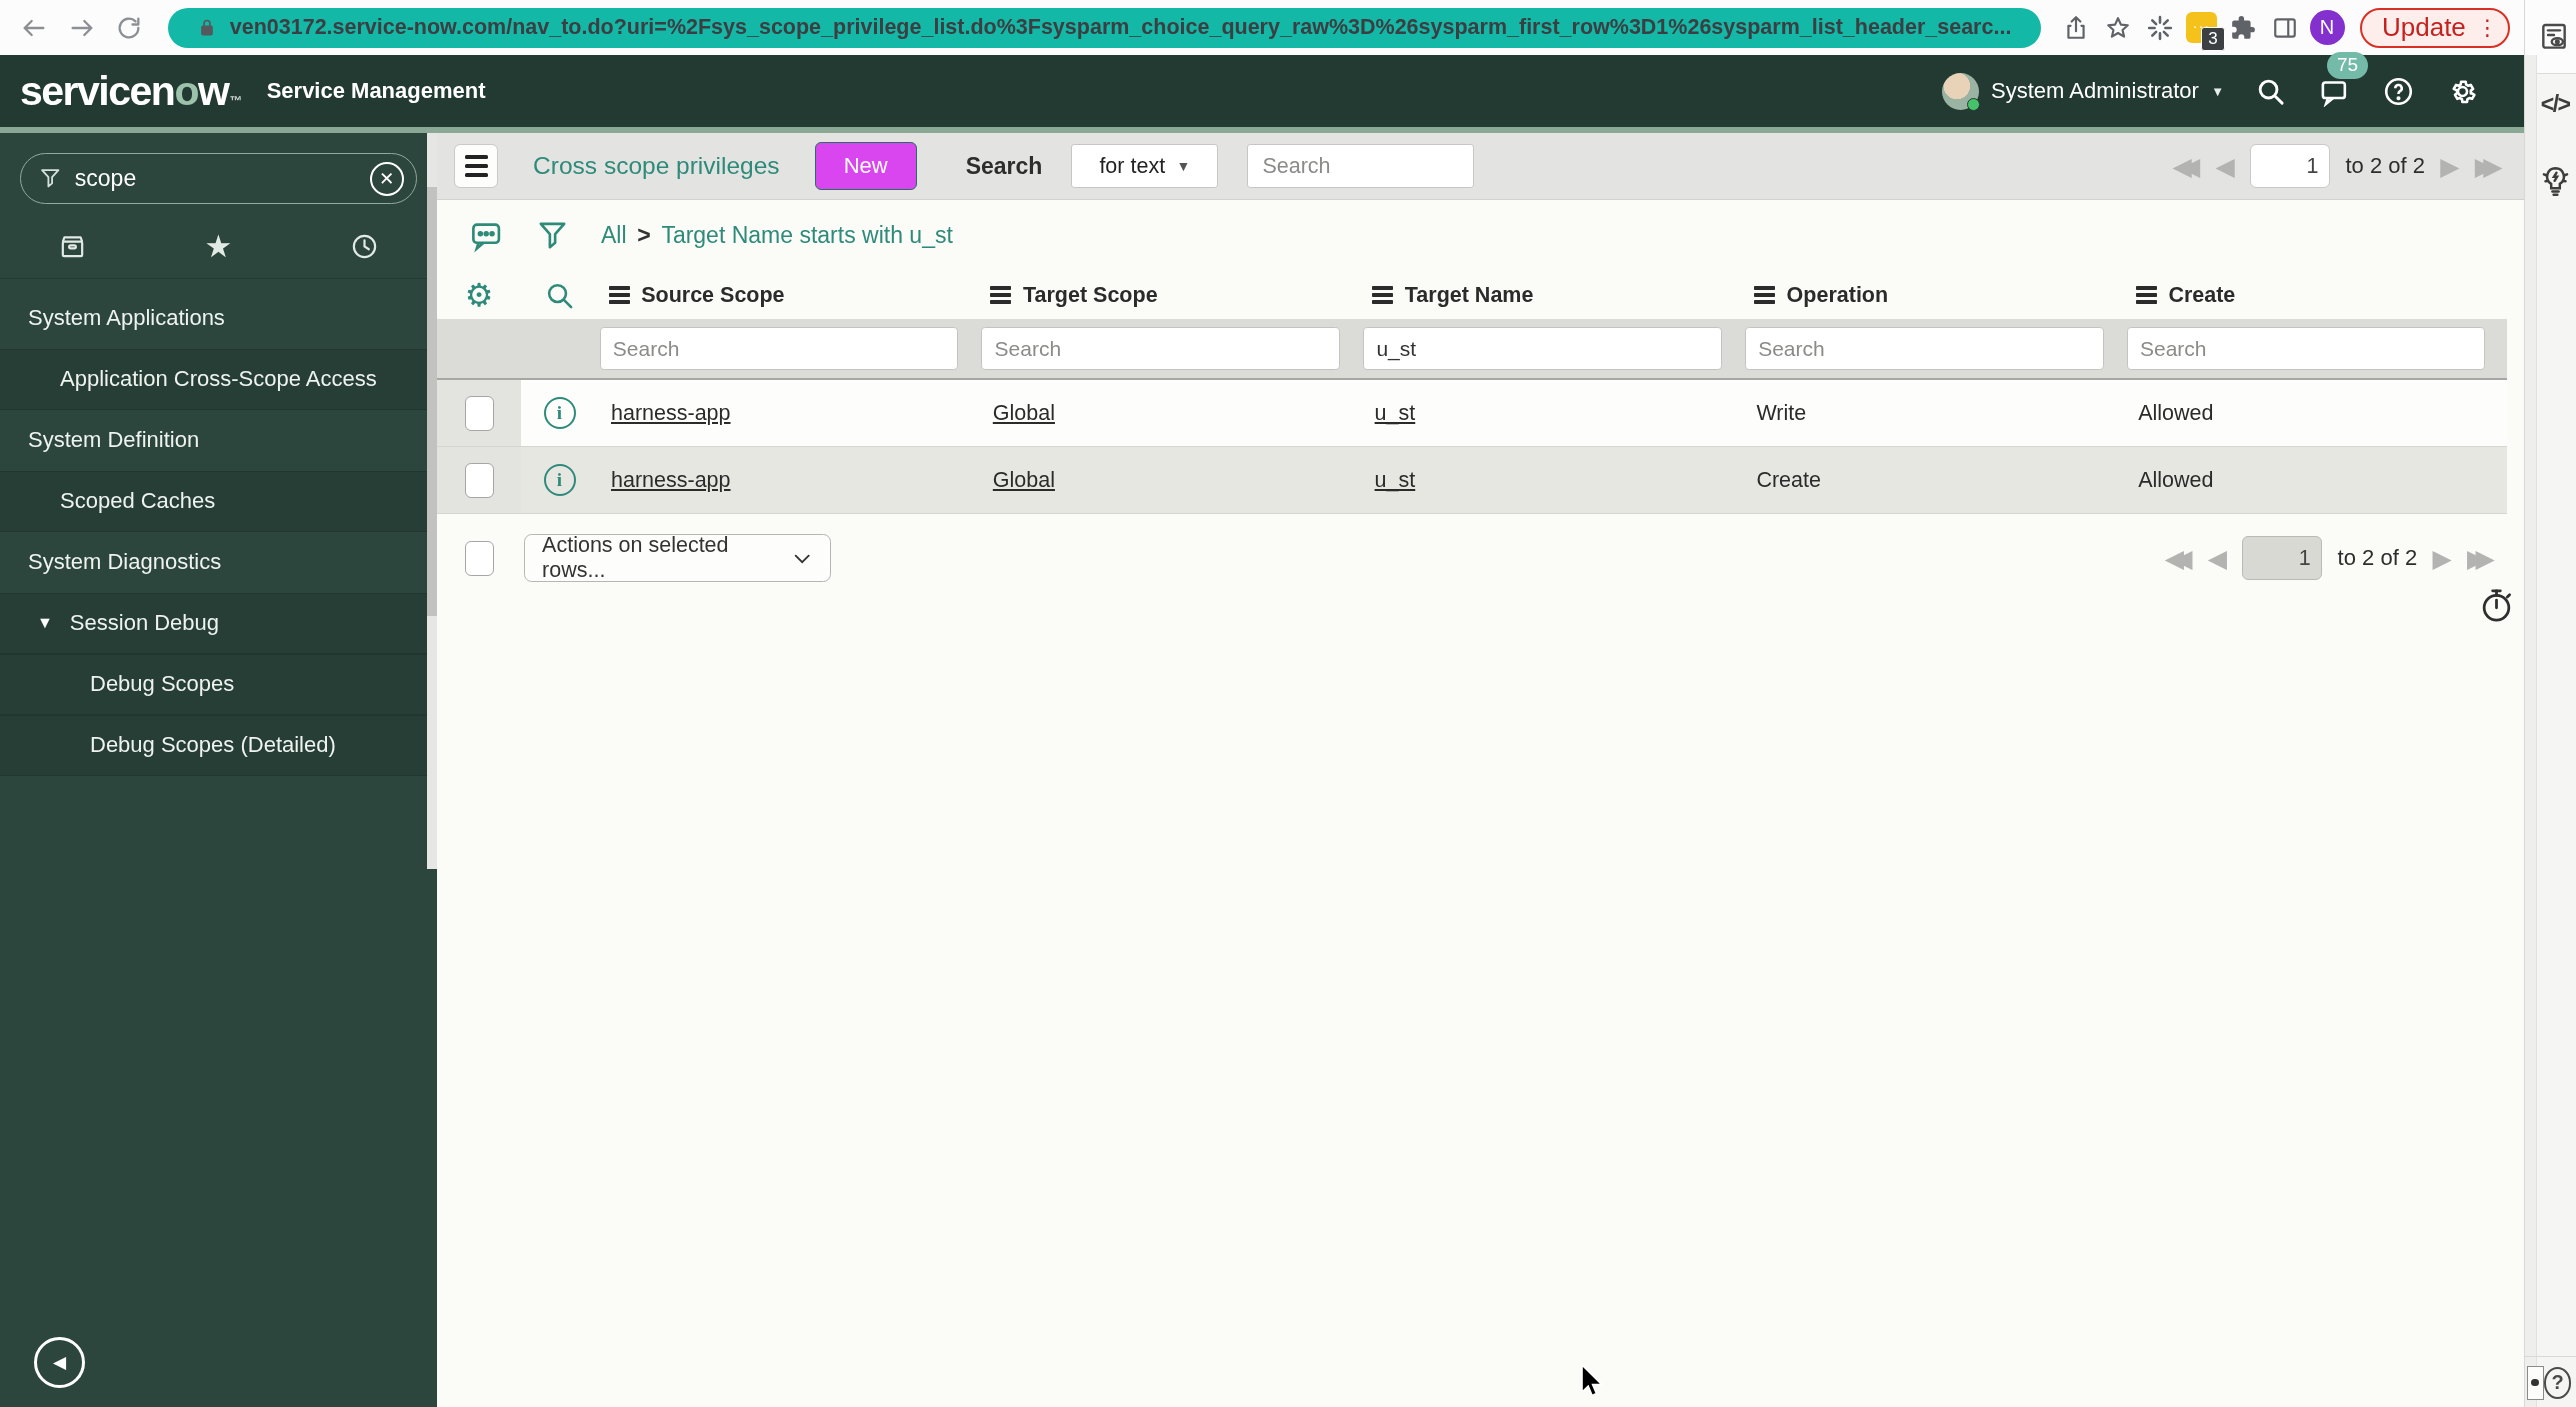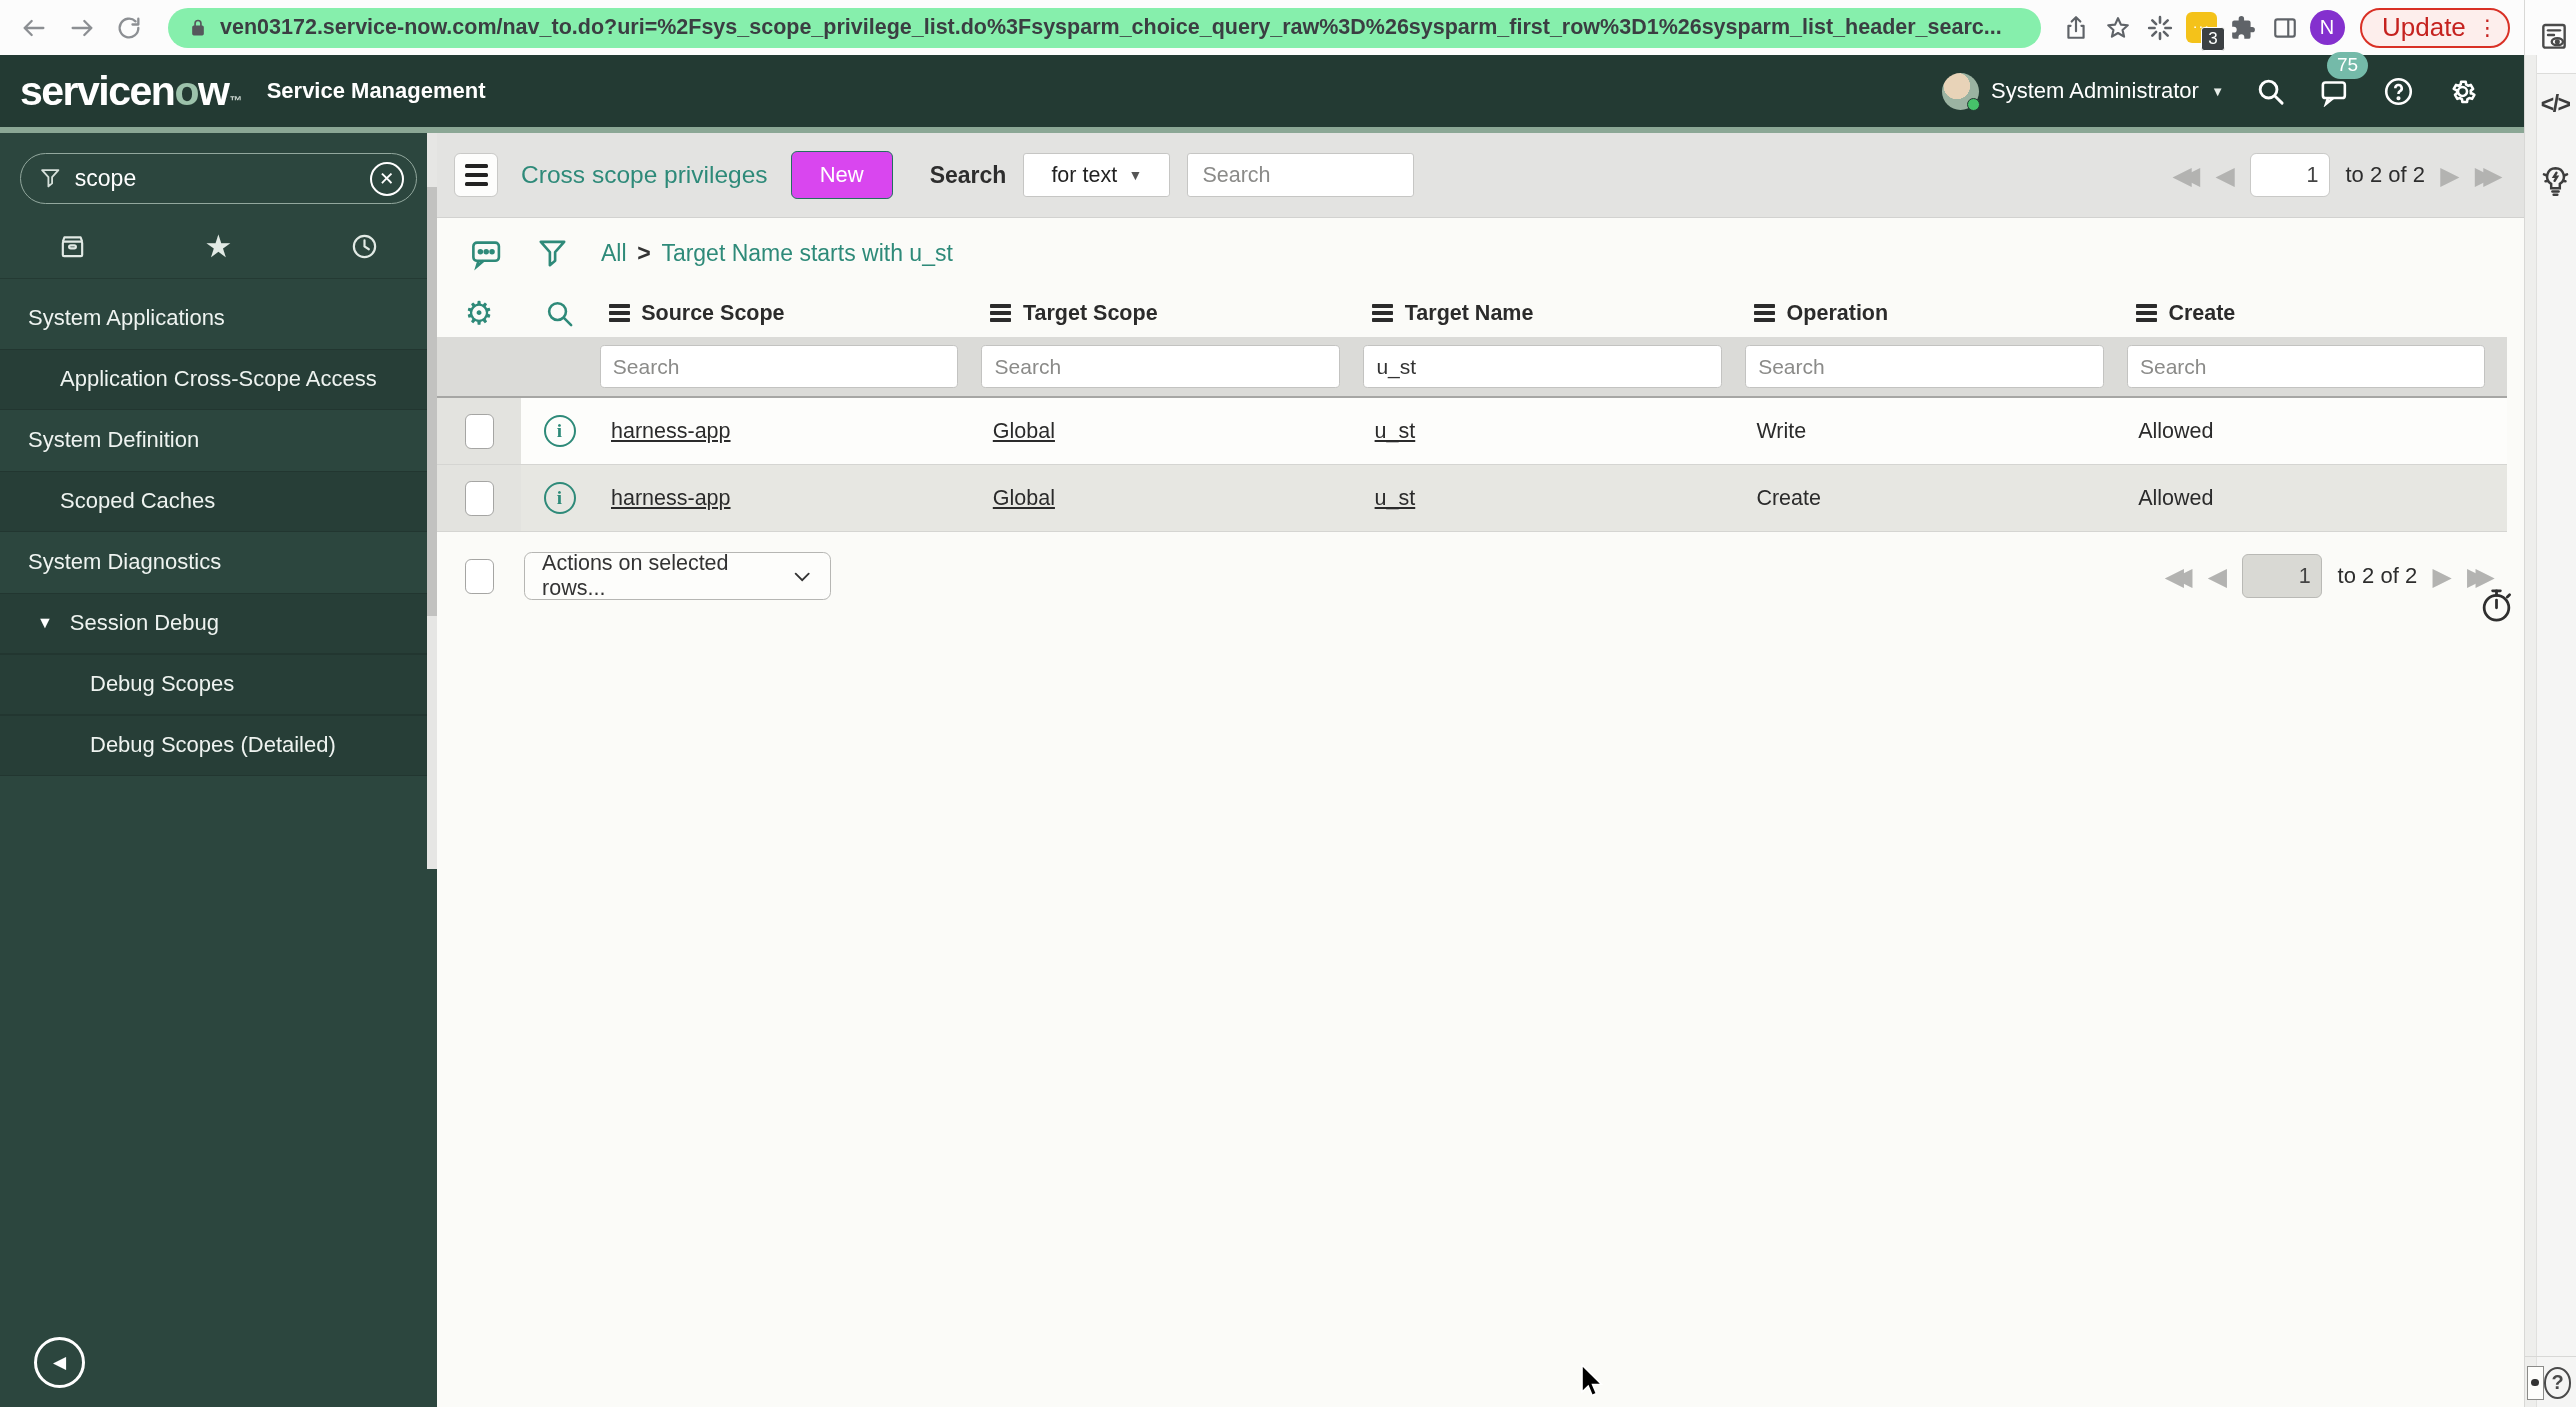--- a/index.html
+++ b/index.html
@@ -5,21 +5,21 @@
   * { box-sizing: border-box; margin: 0; padding: 0; }
   html,body { width:2576px; height:1408px; }
   body { font-family: "Liberation Sans", "DejaVu Sans", sans-serif; background:#fbfbf8; }
   #screen { width:2576px; height:1408px; position:relative; overflow:hidden; display:flex; background:#fbfbf8; }
   .left-col { flex:1; min-width:0; display:flex; flex-direction:column; }
 
   
   .chrome { height:55px; background:#fcfcfc; display:flex; align-items:center; padding:0 14px; gap:7.7px; flex:none; }
   .nav-btn { width:40px; height:40px; display:flex; align-items:center; justify-content:center; color:#8c8f93; flex:none; cursor:default; }
   .nav-btn svg { width:28px; height:28px; }
-  .url-pill { flex:1; min-width:0; height:40px; background:#86efac; border-radius:21.5px; display:flex; align-items:center; padding:0 20px; margin:0 10.7px; overflow:hidden; }
+  .url-pill { flex:1; min-width:0; height:40px; background:#14b8a6; border-radius:21.5px; display:flex; align-items:center; padding:0 20px; margin:0 10.7px; overflow:hidden;justify-content:center; }
   .url-pill svg { width:20px; height:20px; color:#55585c; flex:none; margin-right:12.3px; }
   .url-text { font-size:21.5px; font-weight:bold; color:#3b3e42; white-space:nowrap; overflow:hidden; }
   .chrome-ico { width:34px; height:34px; display:flex; align-items:center; justify-content:center; color:#5f6368; flex:none; position:relative; }
   .chrome-ico svg { width:26px; height:26px; }
   .ext-yellow { width:31px; height:31px; background:#f4c21a; border-radius:6.1px; position:relative; display:flex; align-items:center; justify-content:center; }
   .ext-yellow .dots { color:#fff; font-size:15.3px; letter-spacing:1.5px; margin-top:-9.2px; }
   .ext-badge { position:absolute; right:-7.7px; bottom:-7.7px; background:#3c4043; color:#fff; font-size:17px; padding:0.8px 6.1px; border-radius:3.1px; border:1.5px solid #fff; }
   .avatar-n { width:35px; height:35px; border-radius:50%; background:#8430ce; color:#fff; font-size:20px; display:flex; align-items:center; justify-content:center; flex:none; }
   .update-pill { height:40px; border:2.3px solid #d93025; background:#fdeeec; color:#c5221f; border-radius:21.5px; display:flex; align-items:center; padding:0 9.2px 0 20px; margin-left:7.7px; flex:none; }
   .update-pill .u-label { font-size:26px; }
@@ -60,21 +60,21 @@
   .m-item { padding-left:60px; background:#273e37; border-top:0.8px solid #223630; border-bottom:0.8px solid #223630; }
   .m-item-caret { padding-left:37px; background:#273e37; border-top:0.8px solid #223630; border-bottom:0.8px solid #223630; }
   .m-sub { padding-left:90px; background:#273e37; border-top:0.8px solid #223630; border-bottom:0.8px solid #223630; }
   .m-caret { font-size:16px; margin-right:17px; color:#fff; }
   .sb-collapse { position:absolute; left:34px; bottom:20px; width:51px; height:51px; border:3.1px solid #fff; border-radius:50%; display:flex; align-items:center; justify-content:center; color:#fff; font-size:17px; }
   .sb-scroll { position:absolute; right:0; top:0; width:10px; height:736px; background:#e6e6e4; }
   .sb-thumb { position:absolute; right:0; top:54px; width:10px; height:429px; background:#c2c2c0; }
 
   
   .main { flex:1; min-width:0; background:#fbfbf8; display:flex; flex-direction:column; position:relative; }
-  .toolbar { height:85px; background:#e3e3e1; border-bottom:0.8px solid #d2d2d0; display:flex; align-items:center; padding:0 21.5px 0 17px; gap:17px; flex:none;justify-content:flex-end; }
+  .toolbar { height:67px; background:#e3e3e1; border-bottom:0.8px solid #d2d2d0; display:flex; align-items:center; padding:0 21.5px 0 17px; gap:29px; flex:none;justify-content:flex-end; }
   .btn-ham { width:44px; height:44px; background:#fdfdfc; border:0.8px solid #c9c9c7; border-radius:6.1px; display:flex; flex-direction:column; align-items:center; justify-content:center; gap:5.4px; flex:none; }
   .btn-ham i { width:23px; height:3.8px; background:#222; border-radius:1.5px; }
   .list-title { color:#2e8a79; font-size:24.5px; margin:0 6.1px; white-space:nowrap; }
   .btn-new { background:#d946ef; border:0.8px solid #23705f; color:#fff; font-size:22px; padding:10px 28px; border-radius:6.1px; flex:none; }
   .lbl-search { font-size:23px; font-weight:bold; color:#2d2d2d; margin-left:20px; }
   .sel-type { width:147px; height:44px; background:#fff; border:1.5px solid #c6c6c4; border-radius:3.1px; display:flex; align-items:center; padding:0 27px; font-size:21.5px; color:#222; flex:none; }
   .sel-type .sel-caret { margin-left:auto; font-size:14px; color:#555; }
   .inp-top-search { width:227px; height:44px; background:#fff; border:1.5px solid #c6c6c4; border-radius:3.1px; padding:0 14px; font-size:21.5px; color:#333; font-family:inherit; outline:none; flex:none; }
   .pager { display:flex; align-items:center; gap:15.3px; }
   .pg-arr { color:#b3b3b1; font-size:25px; letter-spacing:-10.7px; padding-right:10.7px; white-space:nowrap; }

